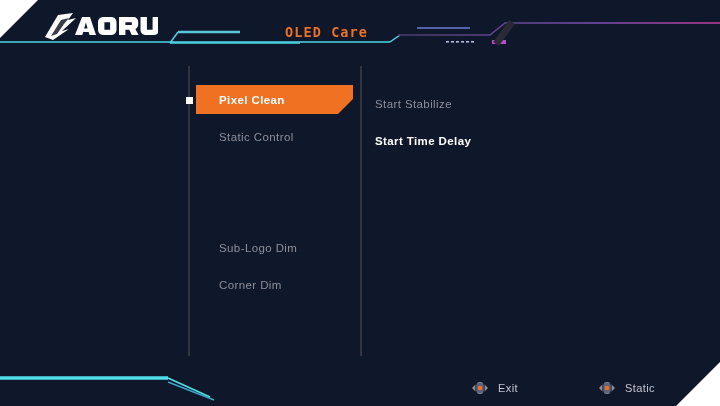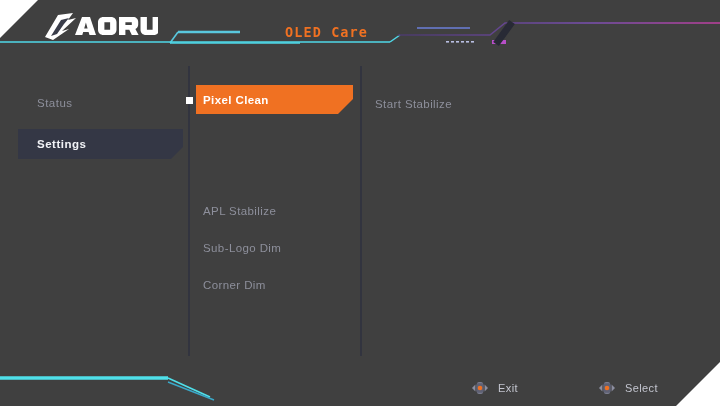--- a/index.html
+++ b/index.html
@@ -14,21 +14,21 @@
     font-family: "Liberation Sans", sans-serif;
     -webkit-font-smoothing: antialiased;
   }
 
   
   #osd-panel {
     position: absolute;
     left: 0; top: 0;
     width: 720px;
     height: 406px;
-    background: #404040;
+    background: #0f172a;
     -webkit-clip-path: polygon(38px 0, 720px 0, 720px 362px, 676px 406px, 0 406px, 0 38px);
     clip-path: polygon(38px 0, 720px 0, 720px 362px, 676px 406px, 0 406px, 0 38px);
     overflow: hidden;
   }
 
   
   #header {
     position: absolute;
     left: 0; top: 0;
     width: 720px;
@@ -128,21 +128,21 @@
   .menu-item {
     position: absolute;
     left: 0;
     width: 157px;
     height: 29px;
     display: flex;
     align-items: center;
     font-size: 11.5px;
     letter-spacing: 0.4px;
   }
-  .menu-item .mlbl { position: relative; z-index: 2; padding-left: 7px; }
+  .menu-item .mlbl { position: relative; z-index: 2; padding-left: 23px; }
   .menu-item.dim .mlbl { color: #8d8f9b; font-weight: 400; }
   .menu-item.active .mlbl { color: #ffffff; font-weight: 700; }
   .menu-item .menu-bg {
     position: absolute;
     left: 0; top: 0;
     width: 157px; height: 29px;
     background: #f07122;
     -webkit-clip-path: polygon(0 0, 157px 0, 157px 14px, 142px 29px, 0 29px);
     clip-path: polygon(0 0, 157px 0, 157px 14px, 142px 29px, 0 29px);
   }
@@ -273,54 +273,46 @@
       </g>
 
       <path d="M492 42 L506 42" stroke="#b84fc8" stroke-width="4" fill="none"></path>
       <path d="M506 42 L520 42 L720 42" stroke="url(#gradC)" stroke-width="2.4" fill="none"></path>
       <path d="M496 44 L512 22" stroke="#282a35" stroke-width="7" fill="none"></path>
     </svg>
   </div>
 
   <div id="content">
 
-    <div id="sidebar">
-      <div class="side-item dim" style="top:30px">
-        <span class="lbl">Status</span>
-      </div>
-      <div class="side-item active" style="top:71px">
-        <span class="side-bg"></span>
-        <span class="lbl">Settings</span>
-      </div>
-    </div>
 
     <div class="v-track" id="track-menu">
       <div class="track-thumb" style="top:31px"></div>
     </div>
 
     <div id="menu-col">
       <div class="menu-item active" style="top:27px">
         <span class="menu-bg"></span>
         <span class="mlbl">Pixel Clean</span>
       </div>
-      <div class="menu-item dim" style="top:138px">
-        <span class="mlbl">APL Stabilize</span>
+      <div class="menu-item dim" style="top:64px">
+        <span class="mlbl">Static Control</span>
       </div>
       <div class="menu-item dim" style="top:212px">
         <span class="mlbl">Corner Dim</span>
       </div>
       <div class="menu-item dim" style="top:175px">
         <span class="mlbl">Sub-Logo Dim</span>
       </div>
     </div>
 
     <div class="v-track" id="track-right"></div>
 
     <div id="opt-col">
       <div class="opt-item dim" style="top:33px">Start Stabilize</div>
+      <div class="opt-item bright" style="top:70px">Start Time Delay</div>
     </div>
   </div>
 
   <div id="footer">
     <svg class="footer-deco" viewBox="0 0 720 48">
       <defs>
         <linearGradient id="fgrad" x1="0" y1="0" x2="1" y2="0">
           <stop offset="0" stop-color="#4f6fd0"></stop>
           <stop offset="0.45" stop-color="#7a4fb8"></stop>
           <stop offset="1" stop-color="#b03fa0"></stop>
@@ -346,17 +338,17 @@
     </div>
 
     <div class="hint" id="hint-select">
       <svg width="20" height="16" viewBox="0 0 20 16">
         <path d="M2 8 L5.4 4.6 L5.4 11.4 Z" fill="#8c8ea0"></path>
         <path d="M18 8 L14.6 4.6 L14.6 11.4 Z" fill="#8c8ea0"></path>
         <rect x="7" y="2" width="6" height="12" rx="2" fill="#7a7c8e"></rect>
         <rect x="6.2" y="3.2" width="7.6" height="9.6" rx="2" fill="#5f6174"></rect>
         <circle cx="10" cy="8" r="2.3" fill="#f07122"></circle>
       </svg>
-      <span class="hint-label">Select</span>
+      <span class="hint-label">Static</span>
     </div>
   </div>
 
 </div>
 
 </body></html>

